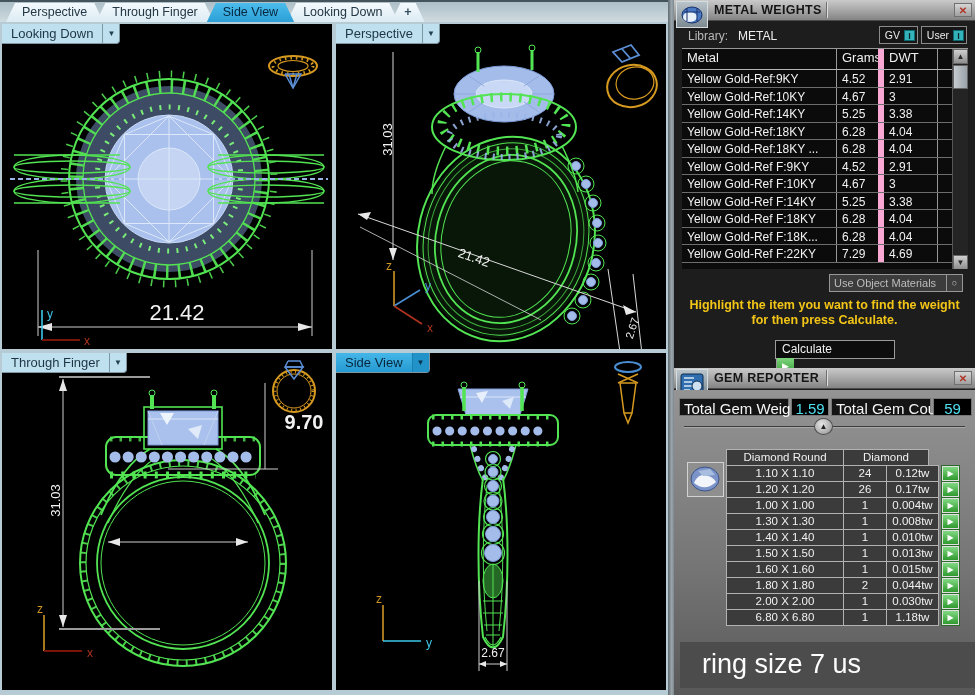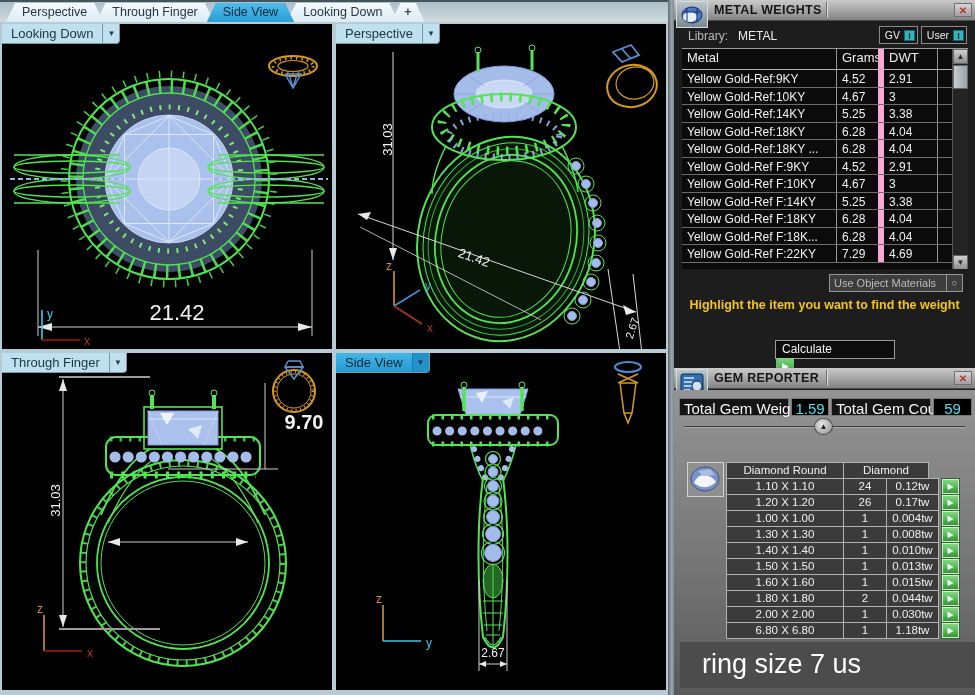--- a/index.html
+++ b/index.html
@@ -106,21 +106,21 @@
   .totals { position:absolute; top:8px; left:5px; right:3px; height:18px; display:flex; gap:2px; font-size:15px; }
   .tot-lab { background:#141414; color:#f5f5f5; border:1px solid #767676; padding:1px 4px 0 4px; white-space:nowrap; }
   .tot-val { background:#000; color:#4ee0ee; border:1px solid #767676; text-align:center; padding-top:1px; }
   #tw-lab { width:110px; } #tw-val { width:40px; } #tc-lab { width:100px; } #tc-val { width:41px; }
   .gdivider { position:absolute; top:36px; left:10px; right:10px; border-top:1px solid #3c3c3c; border-bottom:1px solid #a8a8a8; }
   .gcirc { position:absolute; top:28px; left:140px; width:19px; height:17px; border-radius:50%;
     background:radial-gradient(circle at 40% 35%, #e6e6e6, #8d8d8d); border:1px solid #4e4e4e;
     color:#222; font-size:8px; text-align:center; line-height:16px; cursor:default; }
 
   .gem-icon-box { position:absolute; top:72px; left:13px; width:37px; height:35px; background:#8f8f8f; border:1px solid #d2d2d2; }
-  .gtable { position:absolute; top:73px; left:53px; }
+  .gtable { position:absolute; top:60px; left:53px; }
   .grow, .ghead { display:flex; }
   .gcell, .ghcell { background:#3b3b3b; border:1px solid #b2b2b2; margin-left:-1px; margin-top:-1px;
     color:#f0f0f0; font-size:11.5px; text-align:center; height:17px; line-height:15px; overflow:hidden; }
   .g0 { width:118px; } .g1 { width:44px; } .g2 { width:53px; }
   .gh1 { width:86px; }
   .garrow { width:17px; height:15px; margin:0 0 0 3px; background:linear-gradient(#82d882,#2f9a2f);
     border:1px solid #e0e0e0; outline:1px solid #2a6a2a; color:#fff; font-size:8px; text-align:center; line-height:13px; cursor:default; }
 
   .note { position:absolute; top:252px; left:6px; right:0; height:46px; background:#4c4c4c;
     color:#fdfdfd; font-size:27px; padding:7px 0 0 22px; }
@@ -582,20 +582,21 @@
       </div>
     </div>
 
     <div class="use-row">
       <span class="lbl">Use Object Materials</span>
       <span class="radio">○</span>
     </div>
 
     <div class="hint">
       <div>Highlight the item you want to find the weight</div>
+      <div>for then press Calculate.</div>
     </div>
 
     <div class="combo-btn" id="btn-calc">
       <span class="lab">Calculate</span>
       <span class="go">▶</span>
     </div>
 
     <div class="titlebar" id="gem-titlebar">
       <div class="tb-icon">
         <svg width="24" height="20" viewBox="0 0 24 20">

